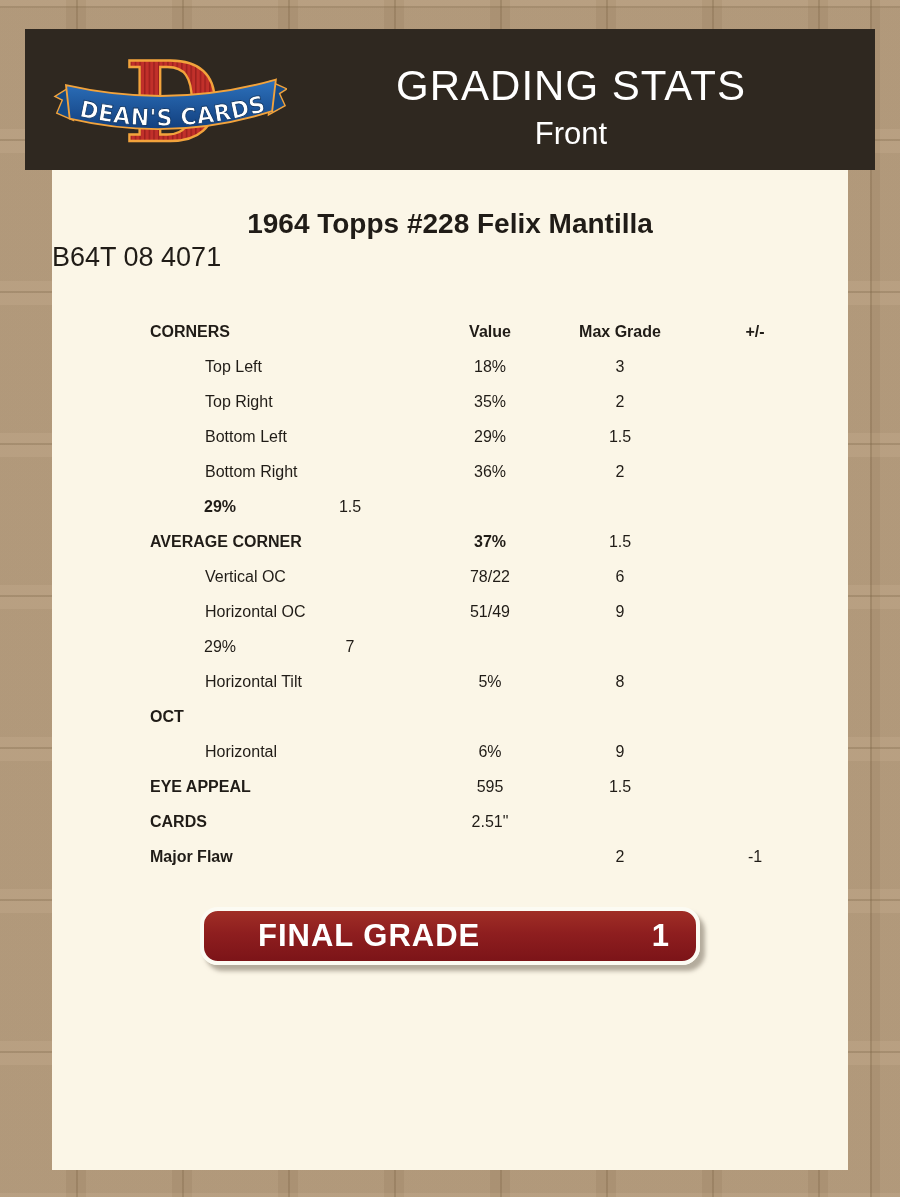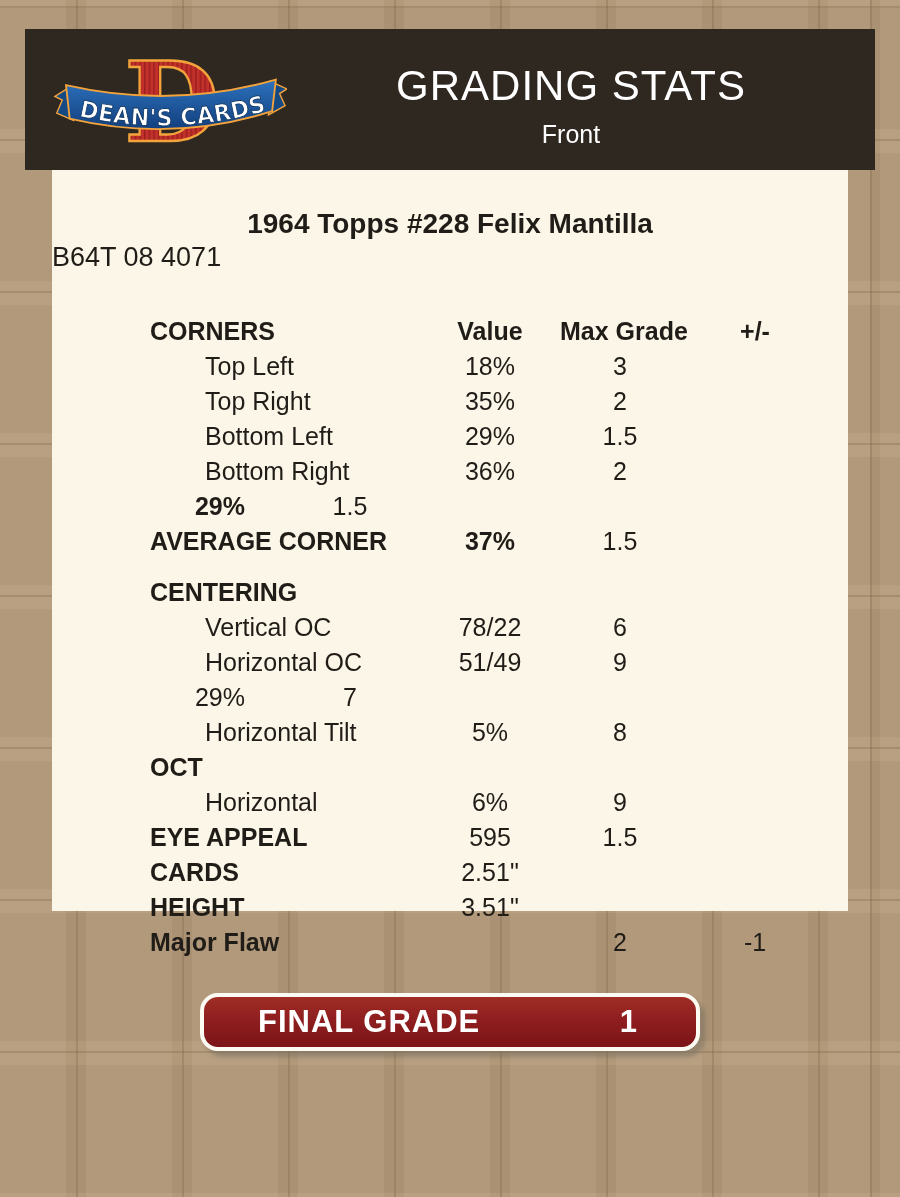--- a/index.html
+++ b/index.html
@@ -22,46 +22,46 @@
       radial-gradient(circle at 80% 60%, rgba(90,70,45,0.08) 0 70px, transparent 110px);
     background-position:-30px 8px,0 8px,-30px 8px,0 8px,0 0,0 0;
   }
   .topbar{
     position:absolute;left:25px;top:29px;width:850px;height:141px;
     background:#2f2820;
   }
   .logo{position:absolute;left:28px;top:11px;width:234px;height:122px;}
   .titles{position:absolute;left:254px;right:12px;top:34px;text-align:center;color:#ffffff;}
   .h-title{font-size:42px;line-height:46px;letter-spacing:1px;}
-  .h-sub{font-size:25px;line-height:34px;margin-top:8px;}
+  .h-sub{font-size:31px;line-height:34px;margin-top:8px;}
   .panel{
-    position:absolute;left:52px;top:170px;width:796px;height:741px;
+    position:absolute;left:52px;top:170px;width:796px;height:1000px;
     background:#fbf6e7;
   }
   .card-name{padding-top:40px;text-align:center;font-size:28px;line-height:28px;font-weight:bold;}
   .card-code{margin-top:6px;text-align:left;font-size:27px;line-height:27px;}
-  .stats-table{margin:43px 0 16px 98px;width:680px;font-size:25px;}
+  .stats-table{margin:43px 0 16px 98px;width:680px;font-size:16px;}
   .trow{display:flex;height:35px;line-height:35px;}
   .trow.gap{margin-top:16px;}
   .cell{white-space:nowrap;box-sizing:border-box;}
   .cell.label{width:270px;}
   .trow.indent .cell.label{padding-left:55px;}
   .trow.section .cell.label{font-weight:bold;}
   .cell.value{width:140px;text-align:center;}
   .cell.max{width:120px;text-align:center;}
   .cell.pm{width:150px;text-align:center;}
   .b{font-weight:bold;}
   .final-grade{
     box-sizing:border-box;
     margin:33px 0 0 148px;width:500px;height:58px;
     background:linear-gradient(180deg,#a02e26 0%,#8e1e1f 45%,#7c1418 100%);
     border:4px solid #fcfbf3;border-radius:18px;
     box-shadow:5px 6px 4px rgba(120,110,95,0.55);
     display:flex;align-items:center;justify-content:space-between;
-    padding:0 58px 0 54px;
+    padding:0 26px 0 54px;
     color:#ffffff;font-size:31px;font-weight:bold;letter-spacing:1px;
     cursor:pointer;
   }
 </style>
 </head>
 <body>
 
 <div class="page">
   <div class="collage-bg"></div>
 
@@ -134,26 +134,20 @@
             <div class="cell value b">29%</div>
             <div class="cell max">1.5</div>
             <div class="cell pm"></div>
           </div>
           <div class="trow section">
             <div class="cell label">AVERAGE CORNER</div>
             <div class="cell value b">37%</div>
             <div class="cell max">1.5</div>
             <div class="cell pm"></div>
           </div>
-          <div class="trow section gap">
-            <div class="cell label">CENTERING</div>
-            <div class="cell value"></div>
-            <div class="cell max"></div>
-            <div class="cell pm"></div>
-          </div>
           <div class="trow indent">
             <div class="cell label">Vertical OC</div>
             <div class="cell value">78/22</div>
             <div class="cell max">6</div>
             <div class="cell pm"></div>
           </div>
           <div class="trow indent">
             <div class="cell label">Horizontal OC</div>
             <div class="cell value">51/49</div>
             <div class="cell max">9</div>
@@ -184,26 +178,20 @@
           </div>
           <div class="trow section">
             <div class="cell label">EYE APPEAL</div>
             <div class="cell value">595</div>
             <div class="cell max">1.5</div>
             <div class="cell pm"></div>
           </div>
           <div class="trow section">
             <div class="cell label">CARDS</div>
             <div class="cell value">2.51"</div>
-            <div class="cell max"></div>
-            <div class="cell pm"></div>
-          </div>
-          <div class="trow section">
-            <div class="cell label">HEIGHT</div>
-            <div class="cell value">3.51"</div>
             <div class="cell max"></div>
             <div class="cell pm"></div>
           </div>
           <div class="trow section">
             <div class="cell label">Major Flaw</div>
             <div class="cell value"></div>
             <div class="cell max">2</div>
             <div class="cell pm">-1</div>
           </div>
         </div>

